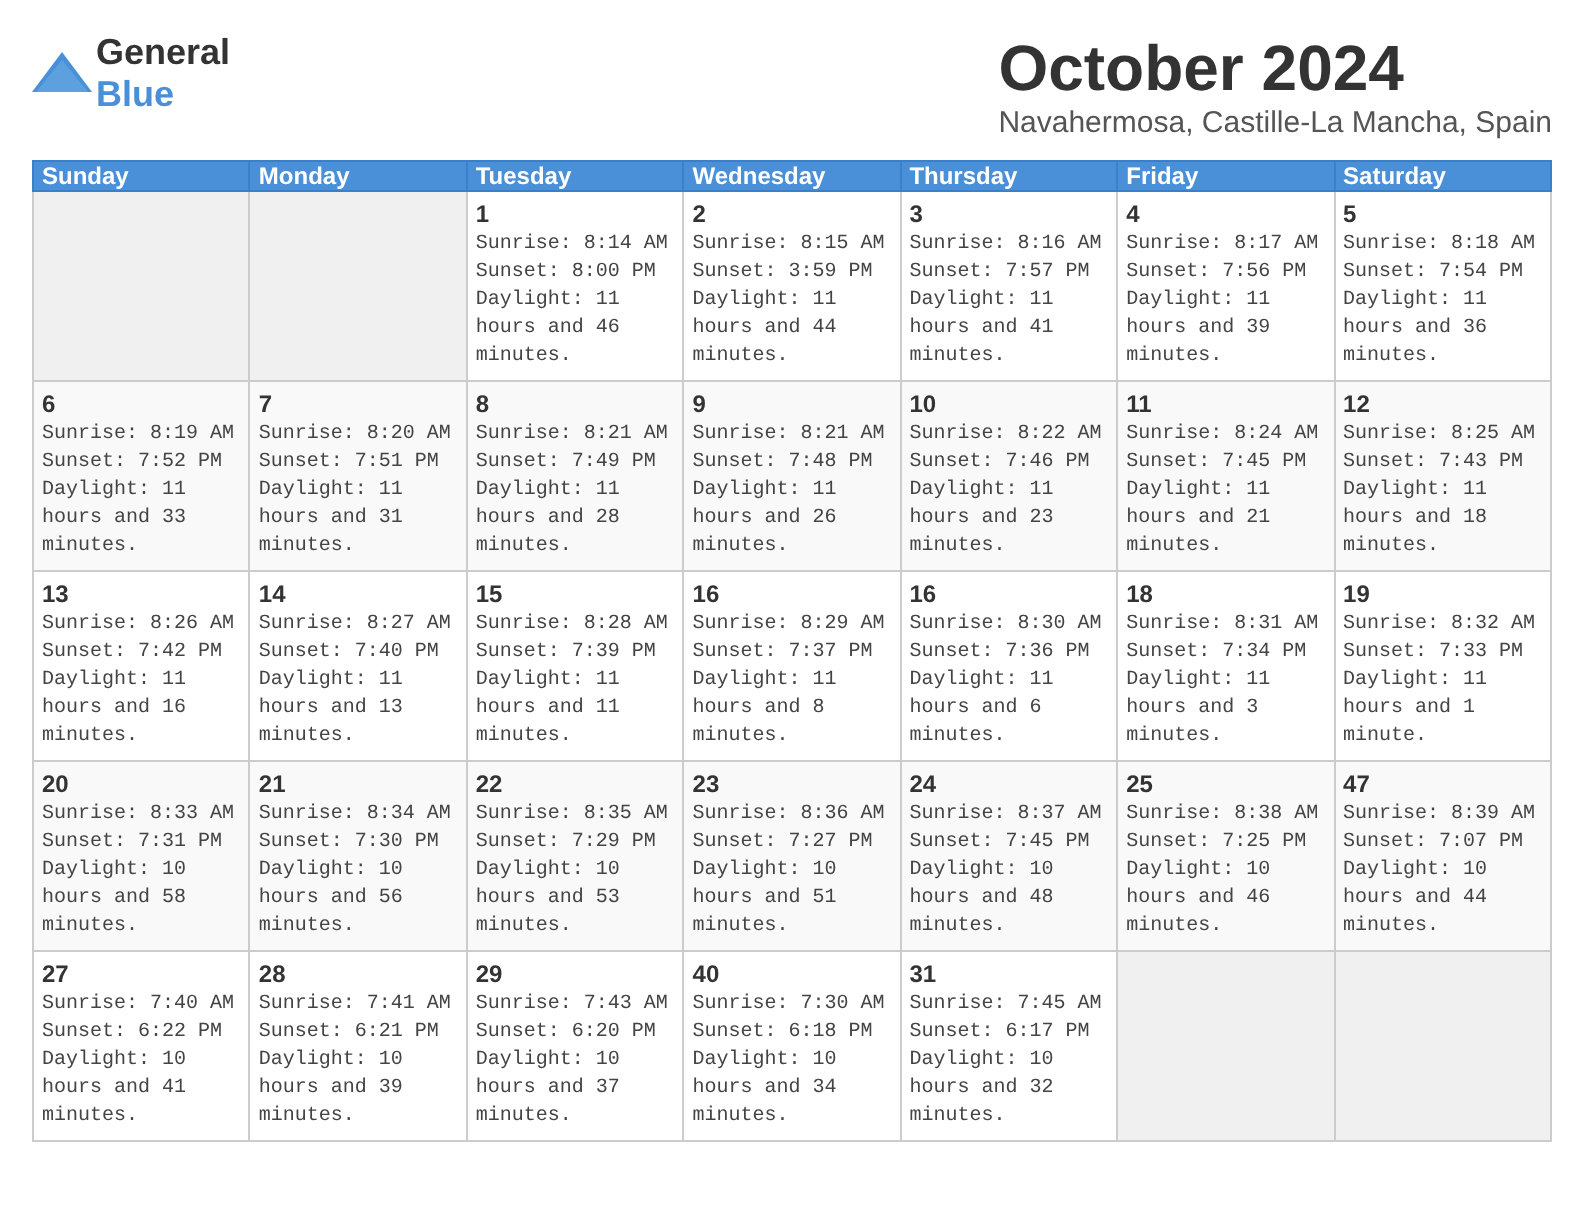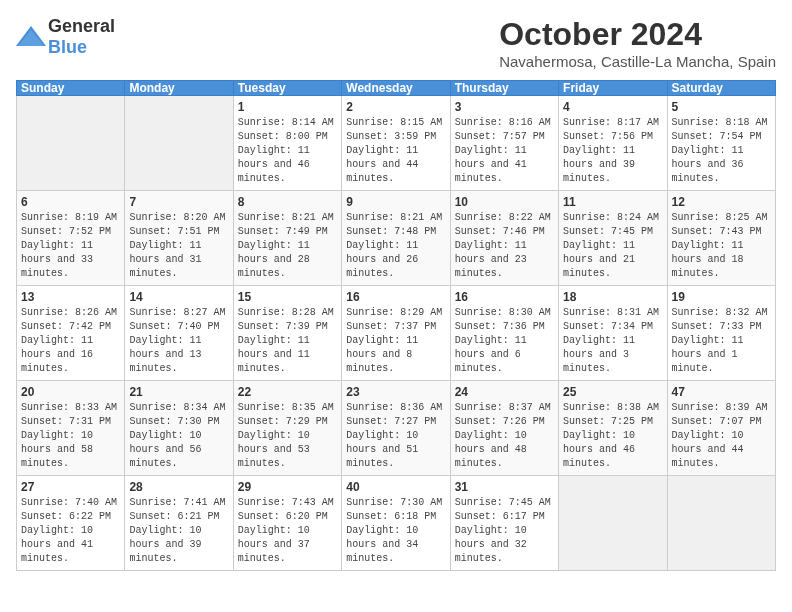--- a/index.html
+++ b/index.html
@@ -270,21 +270,21 @@
         </td>
         <td>
           <span class="day-num">23</span>
           <div class="day-info">Sunrise: 8:36 AM
 Sunset: 7:27 PM
 Daylight: 10 hours and 51 minutes.</div>
         </td>
         <td>
           <span class="day-num">24</span>
           <div class="day-info">Sunrise: 8:37 AM
-Sunset: 7:26 PM
+Sunset: 7:45 PM
 Daylight: 10 hours and 48 minutes.</div>
         </td>
         <td>
           <span class="day-num">25</span>
           <div class="day-info">Sunrise: 8:38 AM
 Sunset: 7:25 PM
 Daylight: 10 hours and 46 minutes.</div>
         </td>
         <td>
           <span class="day-num">47</span>

